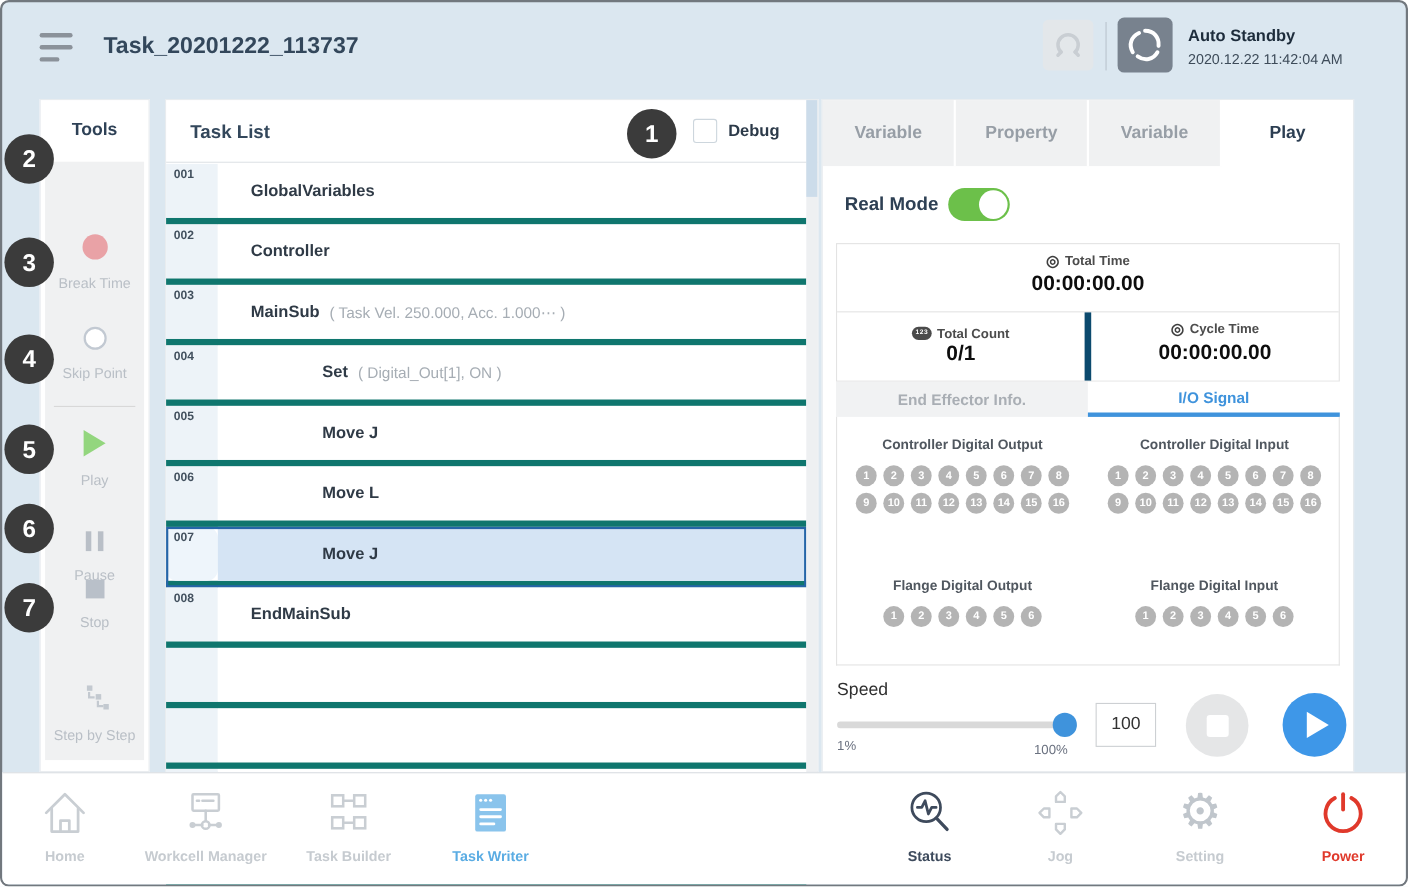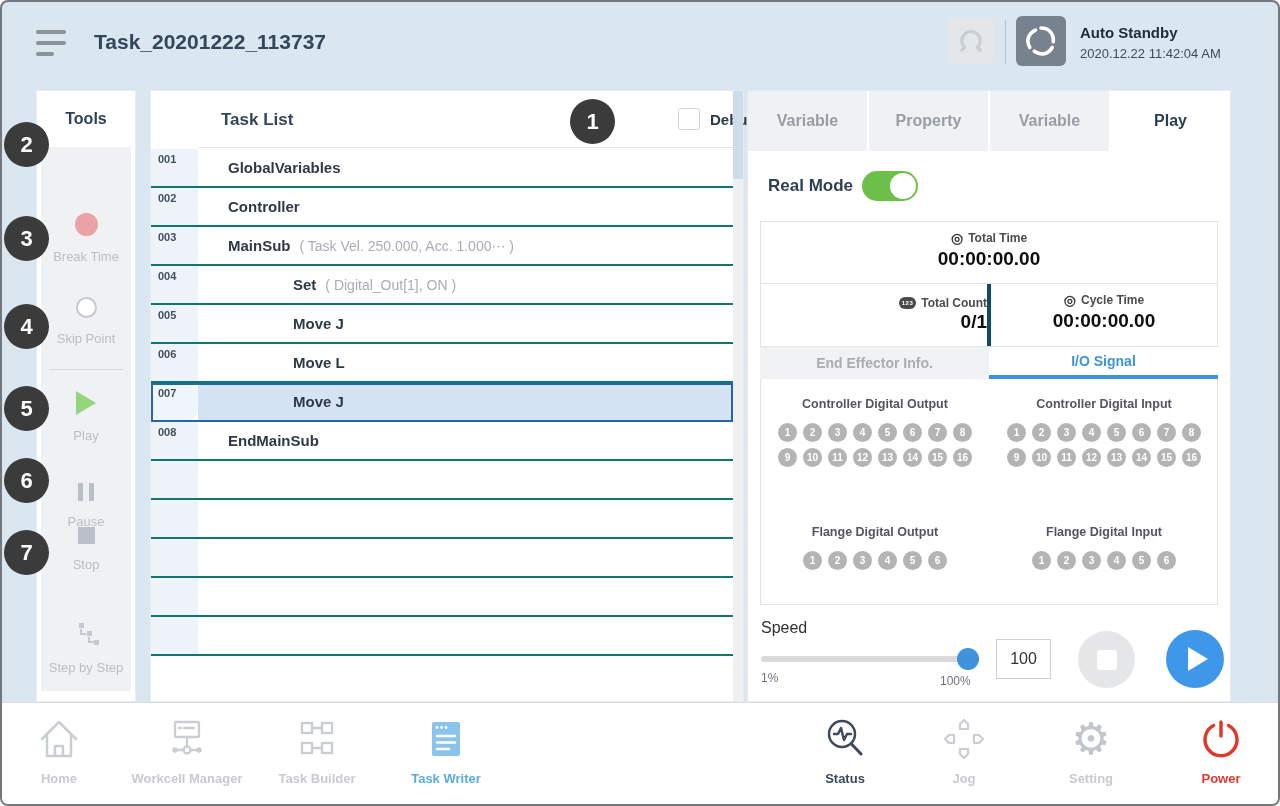--- a/index.html
+++ b/index.html
@@ -39,27 +39,27 @@
   .tools-divider{position:absolute;left:8px;right:8px;top:222px;height:1px;background:#d8d8d8;}
   .ic-break{display:inline-block;width:23px;height:23px;border-radius:50%;background:#e9a2a6;}
   .ic-skip{display:inline-block;width:21px;height:21px;border-radius:50%;border:2px solid #c2c9d2;background:#fff;}
   .ic-playtool{display:inline-block;width:0;height:0;border-left:20px solid #93d67e;
     border-top:12px solid transparent;border-bottom:12px solid transparent;}
   .ic-pause{display:inline-flex;gap:6px;}
   .ic-pause i{width:5px;height:18px;background:#b9bfc7;display:block;}
   .ic-stop{display:inline-block;width:17px;height:17px;background:#b9c0c9;}
 
   
-  .tl-header{position:relative;height:57px;border-bottom:1px solid #dfe3e6;margin-left:48px;}
+  .tl-header{position:relative;height:57px;border-bottom:1px solid #dfe3e6;}
   .tl-title{position:absolute;left:22px;top:0;line-height:57px;font-size:17px;font-weight:bold;color:#33475b;}
   .debug-check{position:absolute;left:479px;top:17px;width:22px;height:22px;background:#fff;
     border:1px solid #cdd6dd;border-radius:3px;cursor:pointer;}
   .debug-label{position:absolute;left:511px;top:0;line-height:57px;font-size:15px;font-weight:bold;color:#2c3a49;}
   .tl-rows{position:absolute;left:0;top:58px;right:10px;bottom:0;}
-  .tl-row{position:relative;height:39px;border-bottom:2px solid #0f766e;display:flex;cursor:pointer;}
+  .tl-row{position:relative;height:55px;border-bottom:6px solid #0f766e;display:flex;cursor:pointer;}
   .tl-num{width:47px;background:#edf3f8;font-size:11px;font-weight:bold;color:#42505e;padding:4px 0 0 7px;}
   .tl-cmd{flex:1;display:flex;align-items:center;padding-left:30px;background:#fff;}
   .tl-row.indent1 .tl-cmd{padding-left:95px;}
   .tl-name{font-size:15px;font-weight:bold;color:#2f3a46;white-space:pre;}
   .tl-param{font-size:14px;color:#a6adb4;margin-left:9px;white-space:pre;}
   .tl-row.selected{outline:2px solid #2565a8;outline-offset:-2px;}
   .tl-row.selected .tl-cmd{background:#d5e4f4;}
   .tl-row.selected .tl-num{background:#eef5fb;border-radius:10px;}
   .tl-scroll{position:absolute;right:0;top:0;width:10px;bottom:0;background:#eef0f2;}
   .tl-thumb{width:100%;height:88px;background:#ccdcea;}
@@ -73,21 +73,21 @@
   .real-mode{position:absolute;left:20px;top:75px;height:40px;display:flex;align-items:center;gap:9px;}
   .real-mode-label{font-size:17px;font-weight:bold;color:#2e4054;}
   .toggle{position:relative;width:56px;height:30px;border-radius:15px;background:#6cc04a;cursor:pointer;}
   .toggle .knob{position:absolute;right:2px;top:2px;width:26px;height:26px;border-radius:50%;background:#fff;}
   .timer-box{position:absolute;left:12px;top:130px;width:458px;height:126px;border:1px solid #e3e3e3;}
   .tt-top{height:62px;border-bottom:1px solid #e3e3e3;text-align:center;padding-top:7px;}
   .metric-label{font-size:12px;font-weight:bold;color:#4c4c4c;display:inline-flex;align-items:center;gap:5px;}
   .metric-value{font-size:19px;font-weight:bold;color:#0d0d0d;margin-top:1px;}
   .tt-bottom{display:flex;height:62px;}
   .tt-cell{flex:1;text-align:center;padding-top:7px;}
-  .tt-cell:first-child{border-right:4px solid #0c4a6e;text-align:right;}
+  .tt-cell:first-child{border-right:6px solid #0c4a6e;}
   .ic-clock{font-size:14px;font-weight:bold;color:#3f3f3f;line-height:1;}
   .ic-count{display:inline-block;background:#4a4a4a;color:#fff;font-size:6px;font-weight:bold;
     border-radius:7px;padding:3px 3px;line-height:1;letter-spacing:0.5px;}
   .sub-tabs{position:absolute;left:12px;top:256px;width:458px;height:32px;display:flex;}
   .sub-tab{flex:1;display:flex;align-items:center;justify-content:center;font-size:14px;font-weight:bold;cursor:pointer;}
   .sub-tab.inactive{background:#f1f2f3;color:#a9aeb4;}
   .sub-tab.active{background:#fff;color:#3f93dc;border-bottom:4px solid #3f93dc;}
   .io-box{position:absolute;left:12px;top:288px;width:458px;height:226px;border:1px solid #e3e3e3;border-top:none;}
   .io-group{position:absolute;width:228px;text-align:center;}
   .io-title{font-size:12.5px;font-weight:bold;color:#50575f;margin-bottom:9px;}

